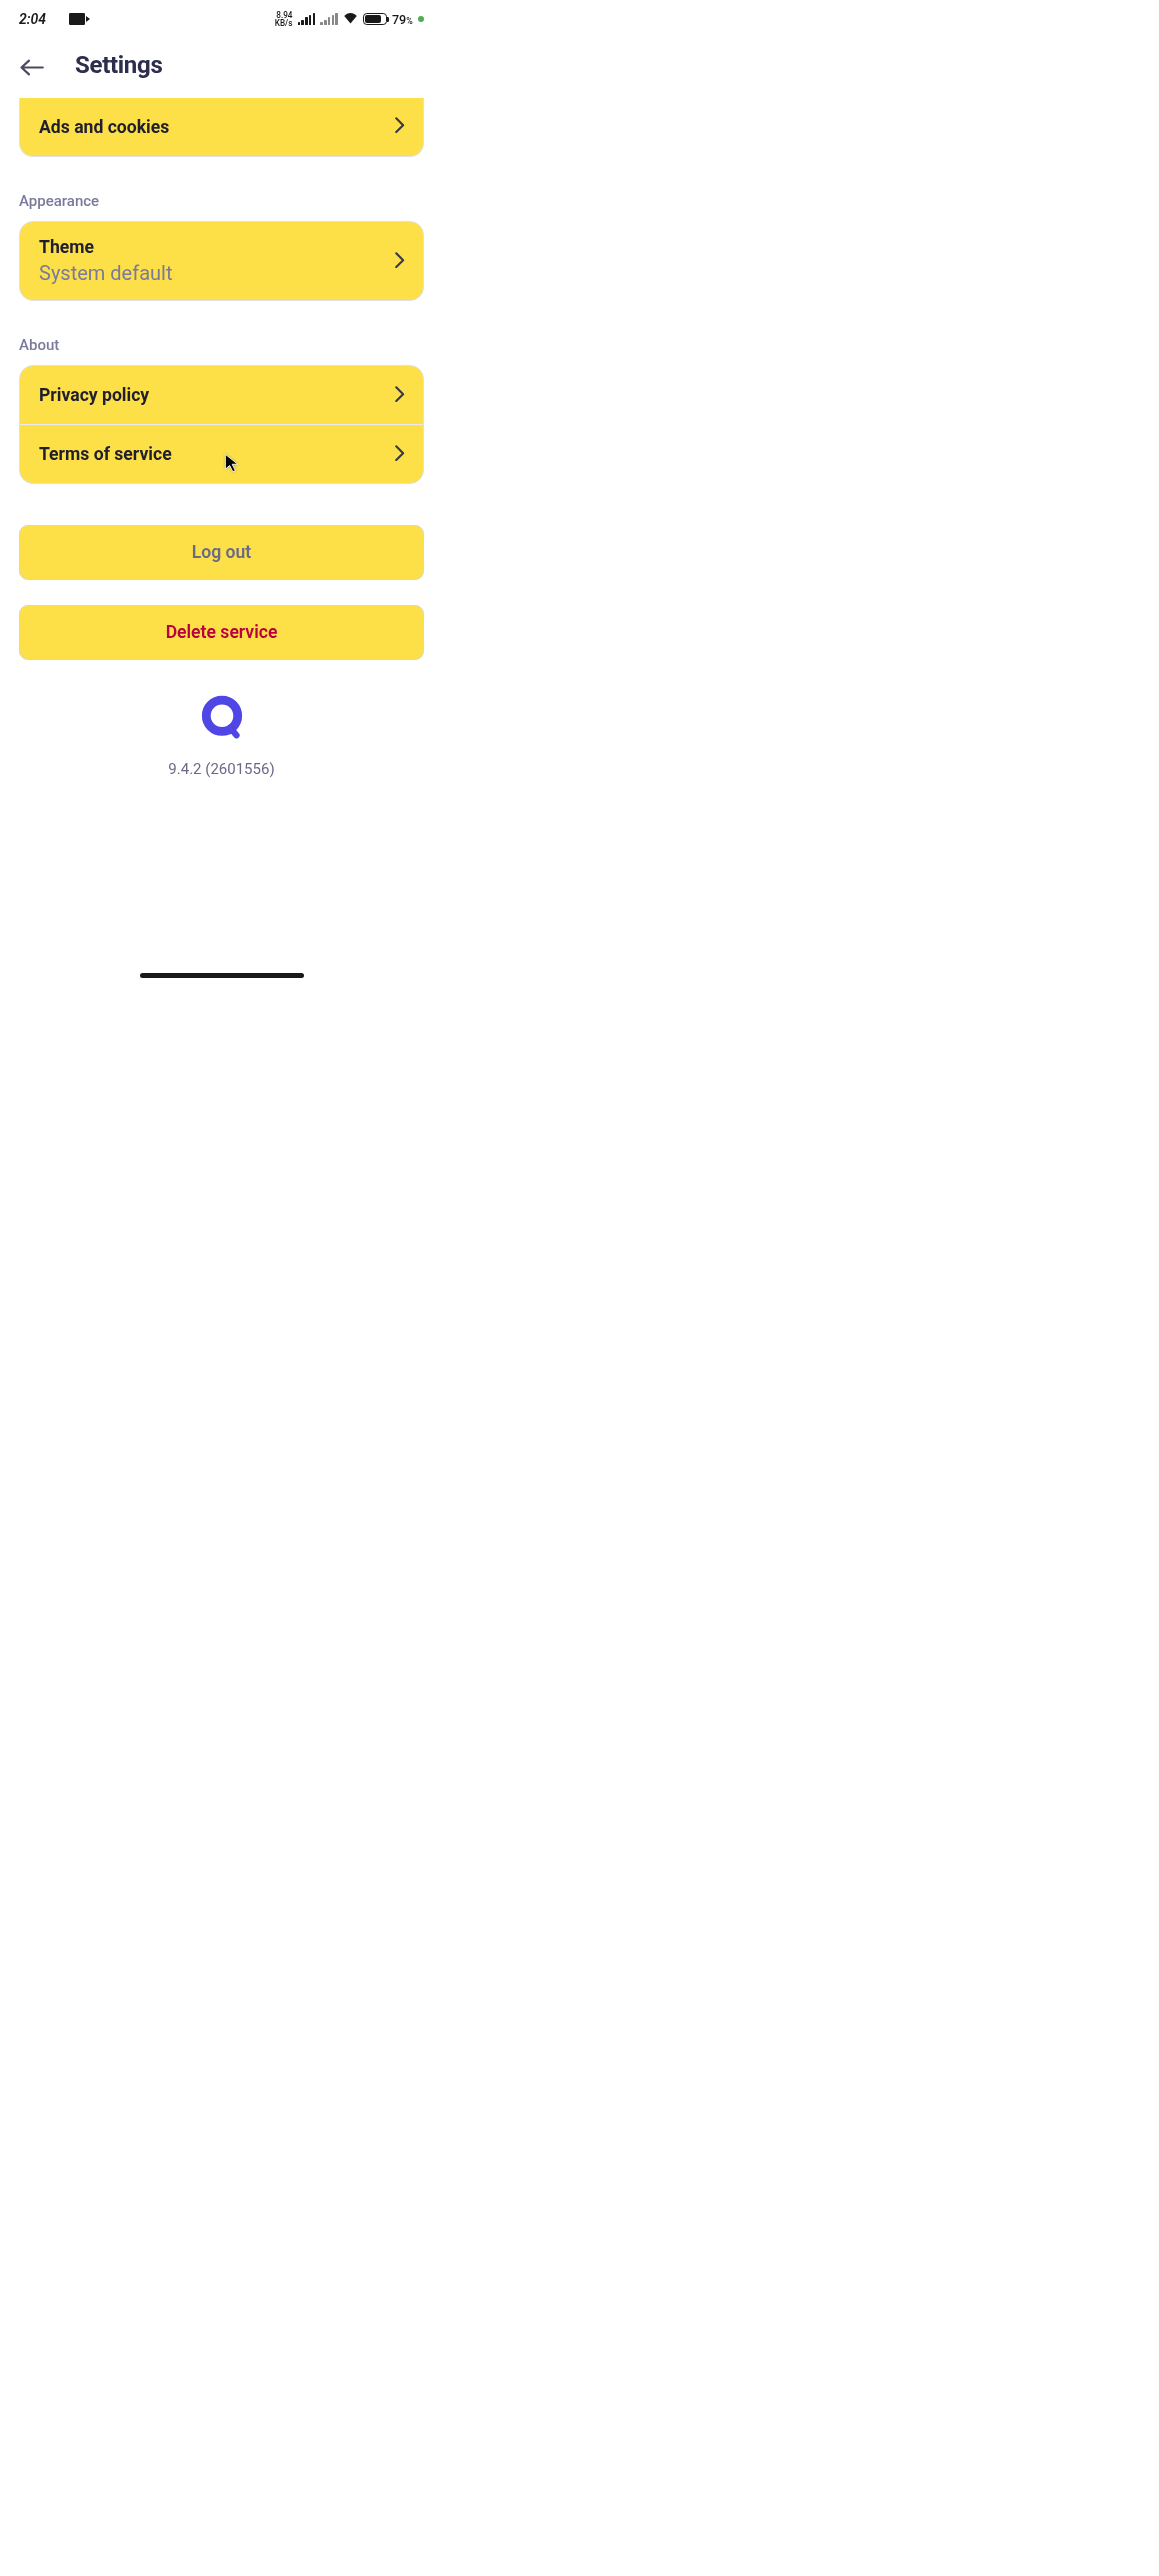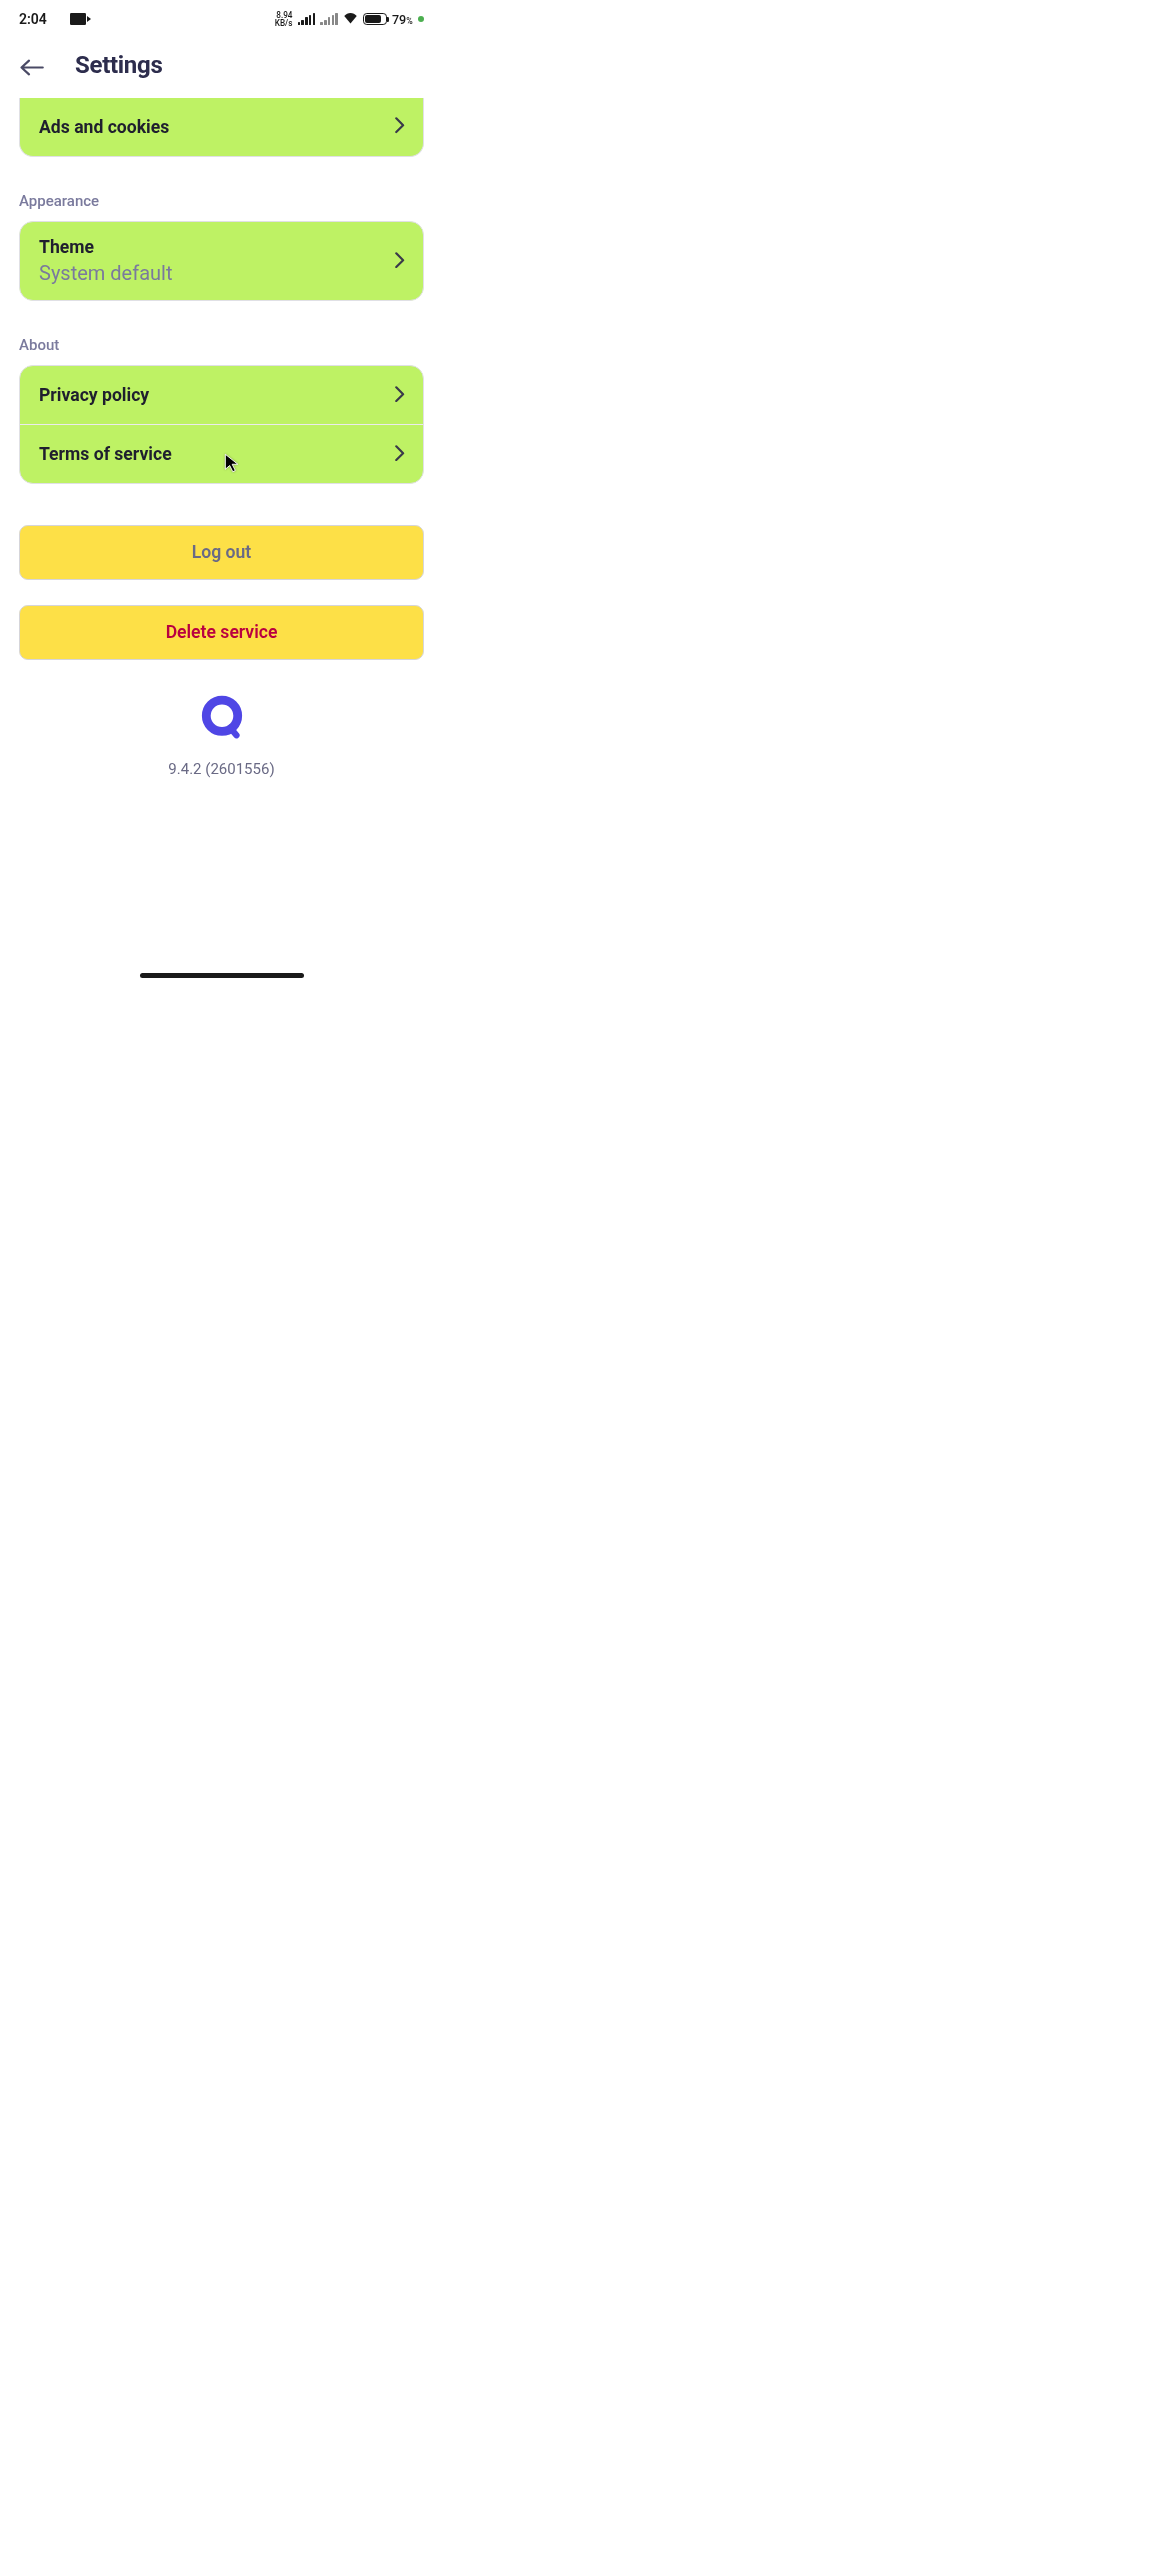--- a/index.html
+++ b/index.html
@@ -44,20 +44,21 @@
       padding: 0 19px;
       font-size: 14px;
       font-weight: 600;
       color: #1a1a1a;
     }
     
     .status-left {
       display: flex;
       align-items: center;
       gap: 23px;
+      font-style: italic;
     }
     
     .camera-icon {
       width: 16.4px;
       height: 11.3px;
       background: #1a1a1a;
       border-radius: 1.3px;
       position: relative;
     }
     
@@ -175,21 +176,21 @@
       font-weight: 500;
       color: #7a7a9d;
       padding: 19px 19px 11.3px 19px;
     }
     
     .card {
       margin: 0 19px;
       border: 0.9px solid #e0e0e5;
       border-radius: 14px;
       overflow: hidden;
-      background: #bef264;
+      background: #fde047;
     }
     
     .card.partial-top {
       border-top: none;
       border-top-left-radius: 0;
       border-top-right-radius: 0;
     }
     
     .list-item {
       display: flex;

